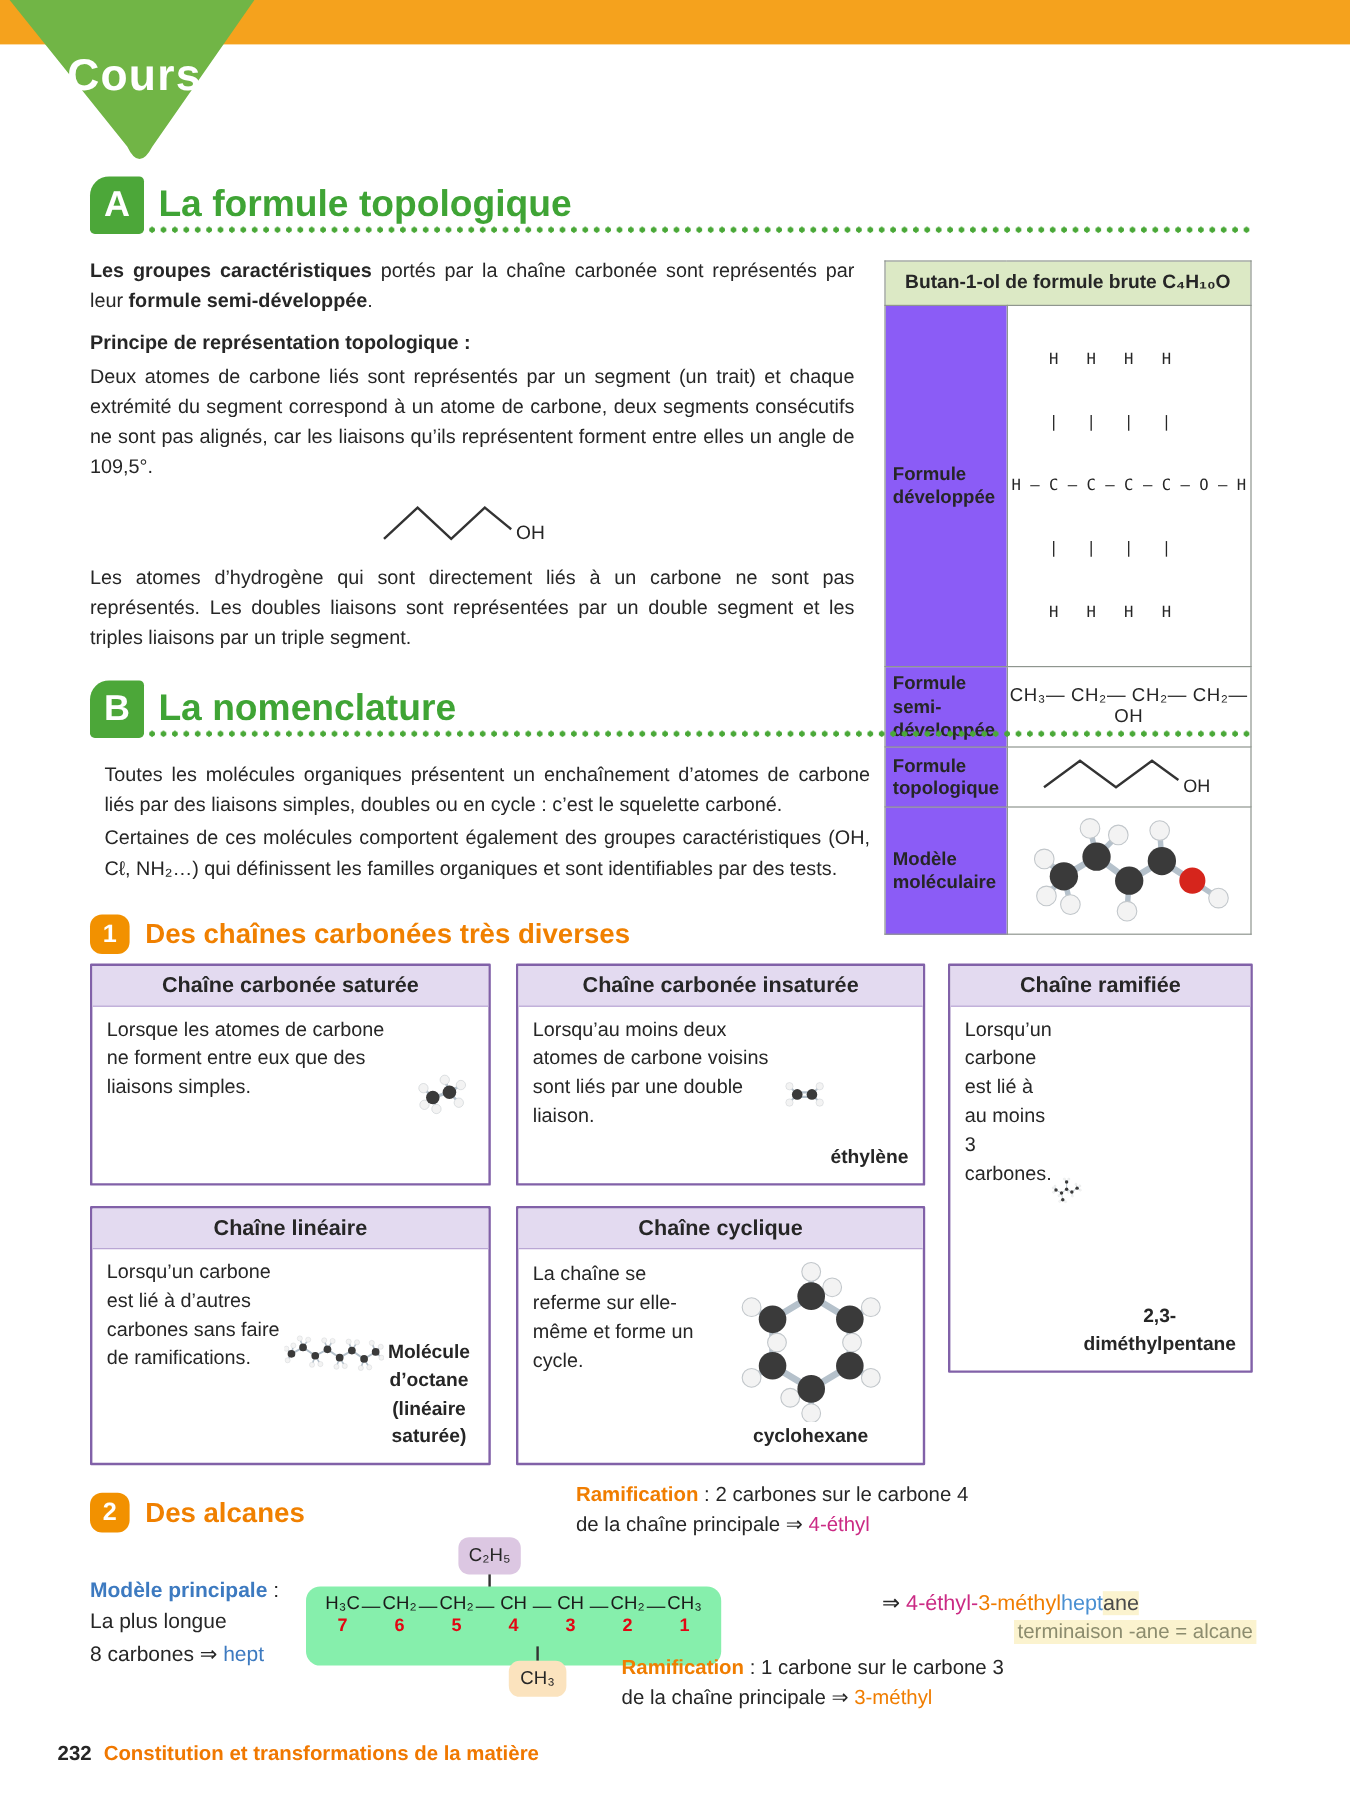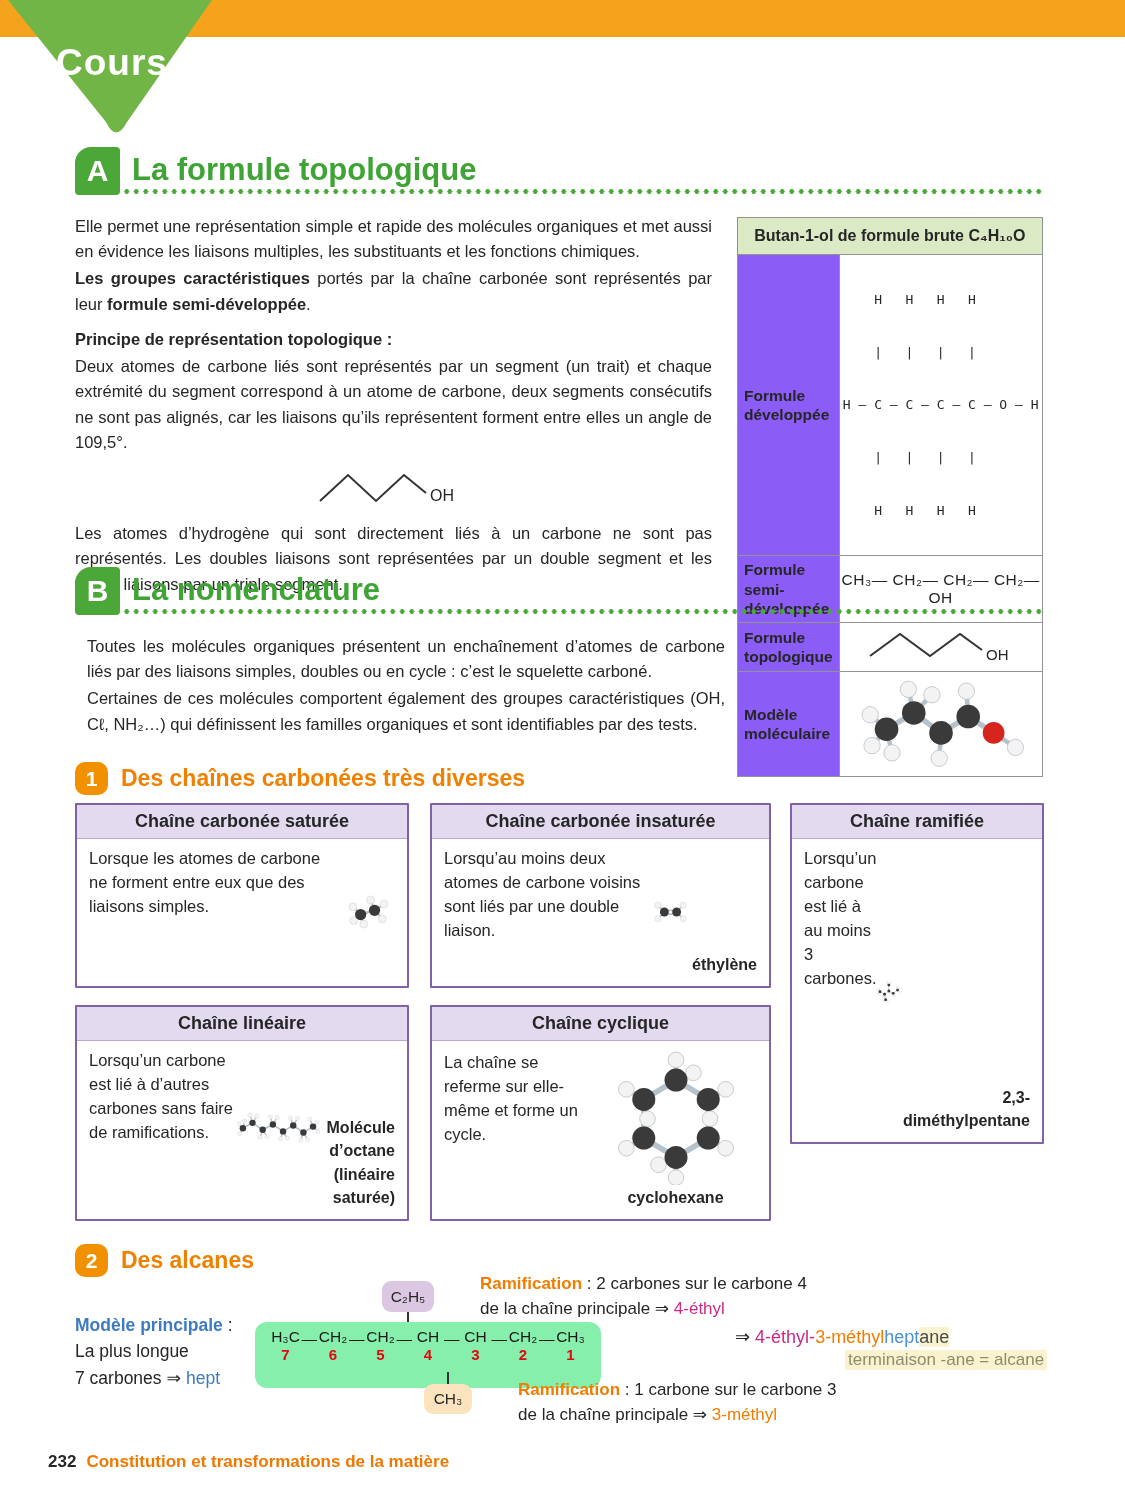--- a/index.html
+++ b/index.html
@@ -39,21 +39,21 @@
   td.tval{background:#fff;text-align:center;vertical-align:middle;}
   .devformula{font-family:"DejaVu Sans Mono","Liberation Mono",monospace;font-size:13px;line-height:1.35;white-space:pre;display:inline-block;text-align:left;}
   .semidev{font-size:15.5px;letter-spacing:.5px;}
 
   
   .card{position:absolute;background:#fff;border:2.5px solid #8161a8;border-radius:1px;
     display:flex;flex-direction:column;overflow:hidden;}
   .card-head{background:#e3daf0;border-bottom:1.5px solid #b9a6d4;text-align:center;
     font-weight:bold;font-size:18px;padding:6px 4px;}
   .card-body{padding:8px 12px 10px 12px;font-size:16.5px;line-height:1.45;flex:1;display:flex;flex-direction:row;}
-  .card-caption{font-weight:bold;text-align:right;font-size:16px;margin-top:auto;}
+  .card-caption{font-weight:bold;text-align:center;font-size:16px;margin-top:auto;}
   .mol{align-self:center;}
 
   
   .bond{stroke:#b5c1cb;stroke-width:6;stroke-linecap:round;fill:none;}
   .bond2{stroke:#b5c1cb;stroke-width:5;stroke-linecap:round;fill:none;}
   .hatom{fill:#f3f3f3;stroke:#c2c7cb;stroke-width:1;}
   .catom{fill:#3a3a3a;}
   .oatom{fill:#d6251c;}
   .topo{stroke:#333;stroke-width:2;fill:none;}
   .topo-label{font-size:16px;fill:#262626;}
@@ -100,21 +100,20 @@
     <div class="cours-label">Cours</div>
   </div>
 
   <div class="sec-head" style="left:75px;top:147px;">
     <div class="sec-badge">A</div>
     <div class="sec-title">La formule topologique</div>
   </div>
   <div class="dots" style="left:122px;top:188px;width:920px;"></div>
 
   <div style="position:absolute;left:75px;top:214px;width:637px;">
-    <div class="para">Elle permet une représentation simple et rapide des molécules organiques et met aussi en évidence les liaisons multiples, les substituants et les fonctions chimiques.</div>
     <div class="para"><b>Les groupes caractéristiques</b><span> portés par la chaîne carbonée sont représentés par leur </span><b>formule semi-développée</b><span>.</span></div>
     <div class="para" style="margin-top:10px;font-weight:bold;text-align:left;">Principe de représentation topologique :</div>
     <div class="para">Deux atomes de carbone liés sont représentés par un segment (un trait) et chaque extrémité du segment correspond à un atome de carbone, deux segments consécutifs ne sont pas alignés, car les liaisons qu’ils représentent forment entre elles un angle de 109,5°.</div>
     <div style="text-align:center;margin:8px 0 6px 0;">
       <svg width="160" height="48" viewBox="0 0 160 48">
         <polyline class="topo" points="6,38 34,12 62,38 90,12 112,30"></polyline>
         <text class="topo-label" x="116" y="38">OH</text>
       </svg>
     </div>
     <div class="para">Les atomes d’hydrogène qui sont directement liés à un carbone ne sont pas représentés. Les doubles liaisons sont représentées par un double segment et les triples liaisons par un triple segment.</div>
@@ -402,29 +401,29 @@
         <div class="card-caption">cyclohexane</div>
       </div>
     </div>
   </div>
 
   <div class="sub-head" style="left:75px;top:1244px;">
     <div class="sub-badge">2</div>
     <div class="sub-title">Des alcanes</div>
   </div>
 
-  <div class="ram" style="left:480px;top:1272px;">
+  <div class="ram" style="left:480px;top:1234px;">
     <span class="orange-b">Ramification</span><span> : 2 carbones sur le carbone 4</span><br>
     <span>de la chaîne principale ⇒ </span><span class="magenta">4-éthyl</span>
   </div>
 
   <div class="chain-label" style="left:75px;top:1312px;">
     <span class="blue">Modèle principale</span><span> :</span><br>
     <span>La plus longue</span><br>
-    <span>7 carbones ⇒ </span><span class="bluew">hept</span>
+    <span>8 carbones ⇒ </span><span class="bluew">hept</span>
   </div>
 
   <div class="tag tag-c2h5" style="left:382px;top:1281px;width:52px;height:31px;">C₂H₅</div>
   <div class="tagline" style="left:407px;top:1312px;height:14px;"></div>
 
   <div class="chain-box" style="left:255px;top:1322px;width:330px;height:56px;">
     <div class="unit">
         <span class="f">H₃C</span>
         <span class="n">7</span>
       </div>

